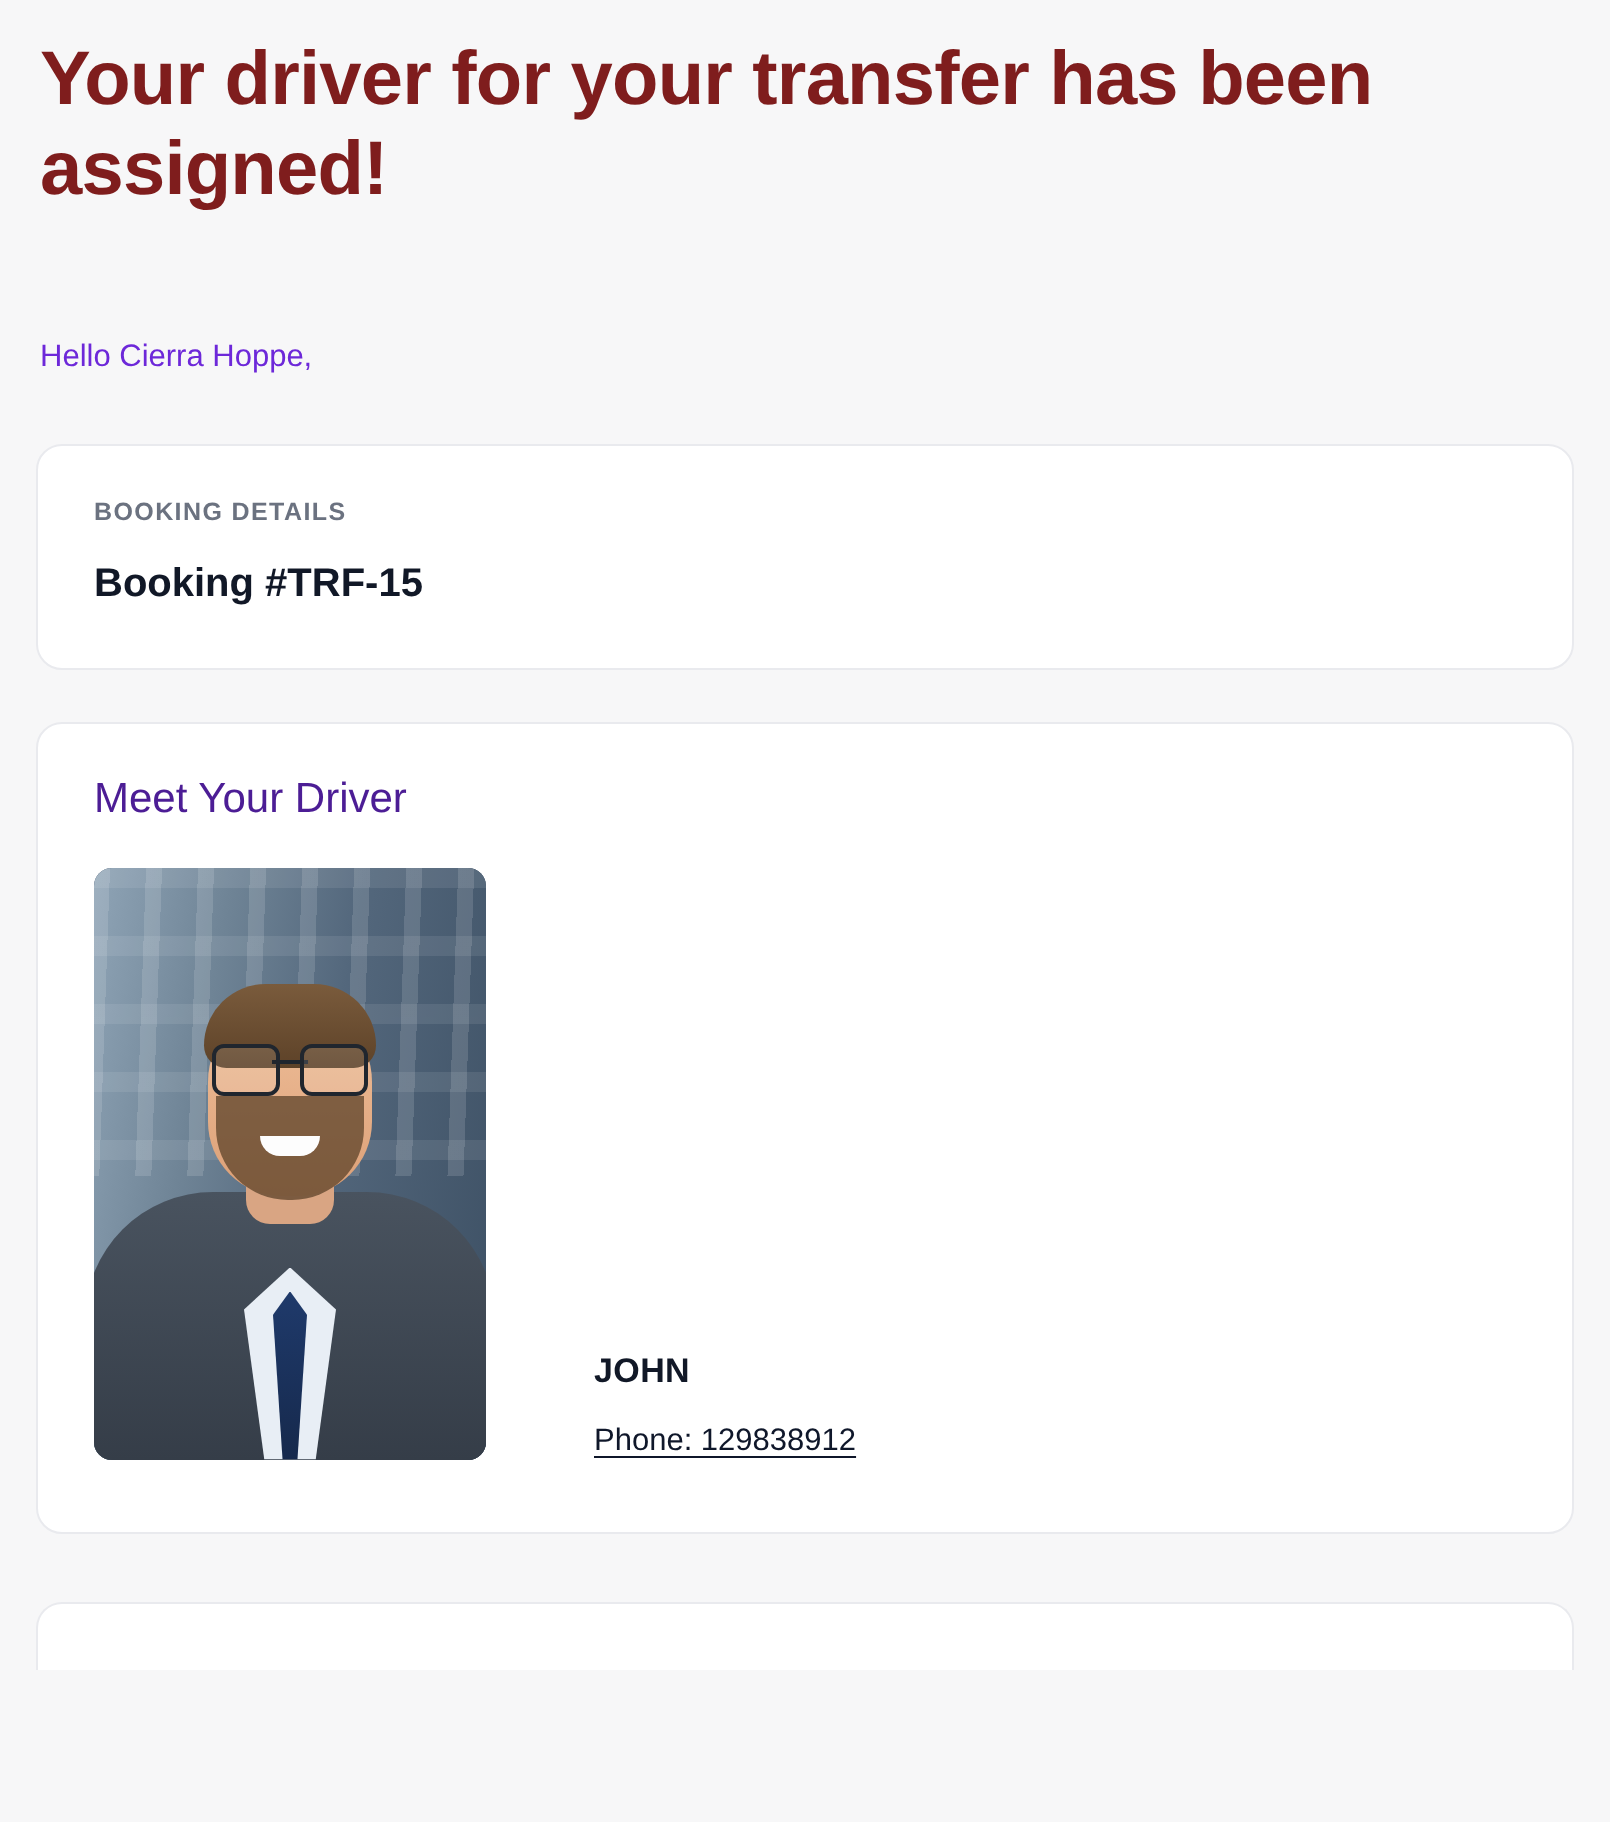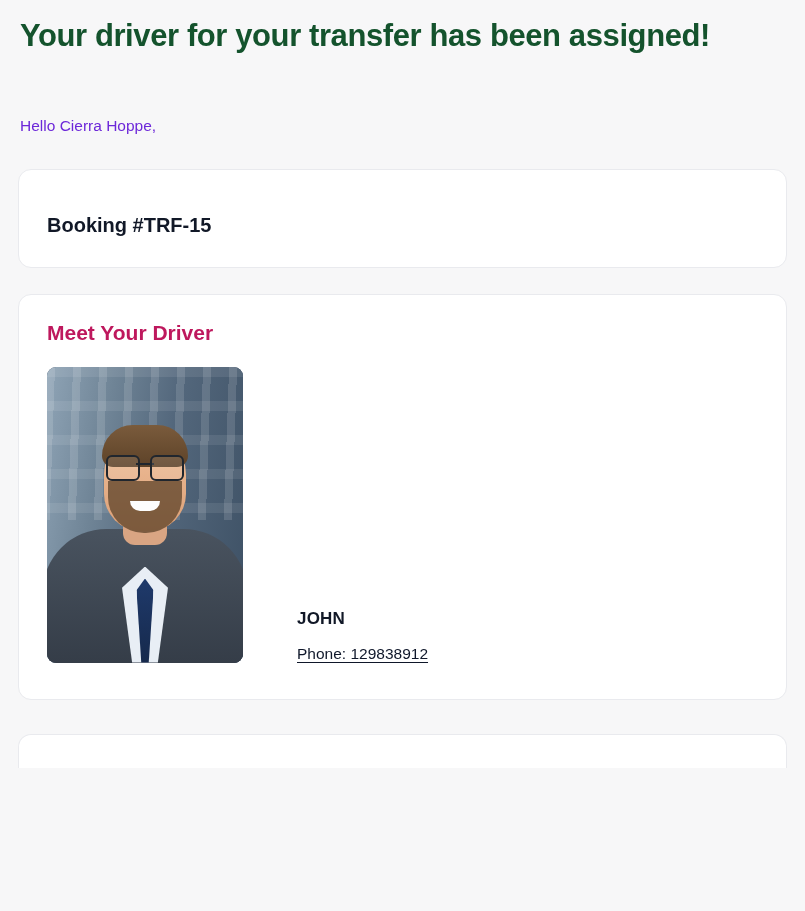--- a/index.html
+++ b/index.html
@@ -14,25 +14,25 @@
     color: #1f2937;
     -webkit-font-smoothing: antialiased;
   }
   .page {
     width: 805px;
     box-sizing: border-box;
     padding: 0 18px;
     position: relative;
   }
   .headline {
-    font-size: 31px;
+    font-size: 38px;
     line-height: 1.18;
     font-weight: bold;
     letter-spacing: -0.4px;
-    color: #14532d;
+    color: #7f1d1d;
     margin: 18px 0 0 0;
     padding: 0 2px;
     max-width: 700px;
   }
   .greeting {
     font-size: 15.5px;
     color: #6d28d9;
     margin: 62px 0 0 2px;
   }
   .intro {
@@ -67,22 +67,22 @@
     font-weight: bold;
     color: #111827;
   }
 
   .driver-card {
     margin-top: 26px;
     padding: 26px 28px 36px 28px;
   }
   .driver-heading {
     font-size: 21px;
-    font-weight: bold;
-    color: #be185d;
+    font-weight: normal;
+    color: #4c1d95;
     margin: 0 0 22px 0;
   }
   .driver-body {
     display: flex;
     align-items: flex-end;
     gap: 54px;
   }
   .driver-photo {
     width: 196px;
     height: 296px;
@@ -225,20 +225,21 @@
 <body>
 
 <div class="page">
 
   <h1 class="headline">Your driver for your transfer has been assigned!</h1>
 
   <p class="greeting">Hello Cierra Hoppe,</p>
 
 
   <section class="card booking-card">
+    <div class="card-eyebrow">BOOKING DETAILS</div>
     <div class="booking-title">Booking #TRF-15</div>
   </section>
 
   <section class="card driver-card">
     <h2 class="driver-heading">Meet Your Driver</h2>
 
     <div class="driver-body">
 
       <div class="driver-photo">
         <div class="ph-bg"></div>

